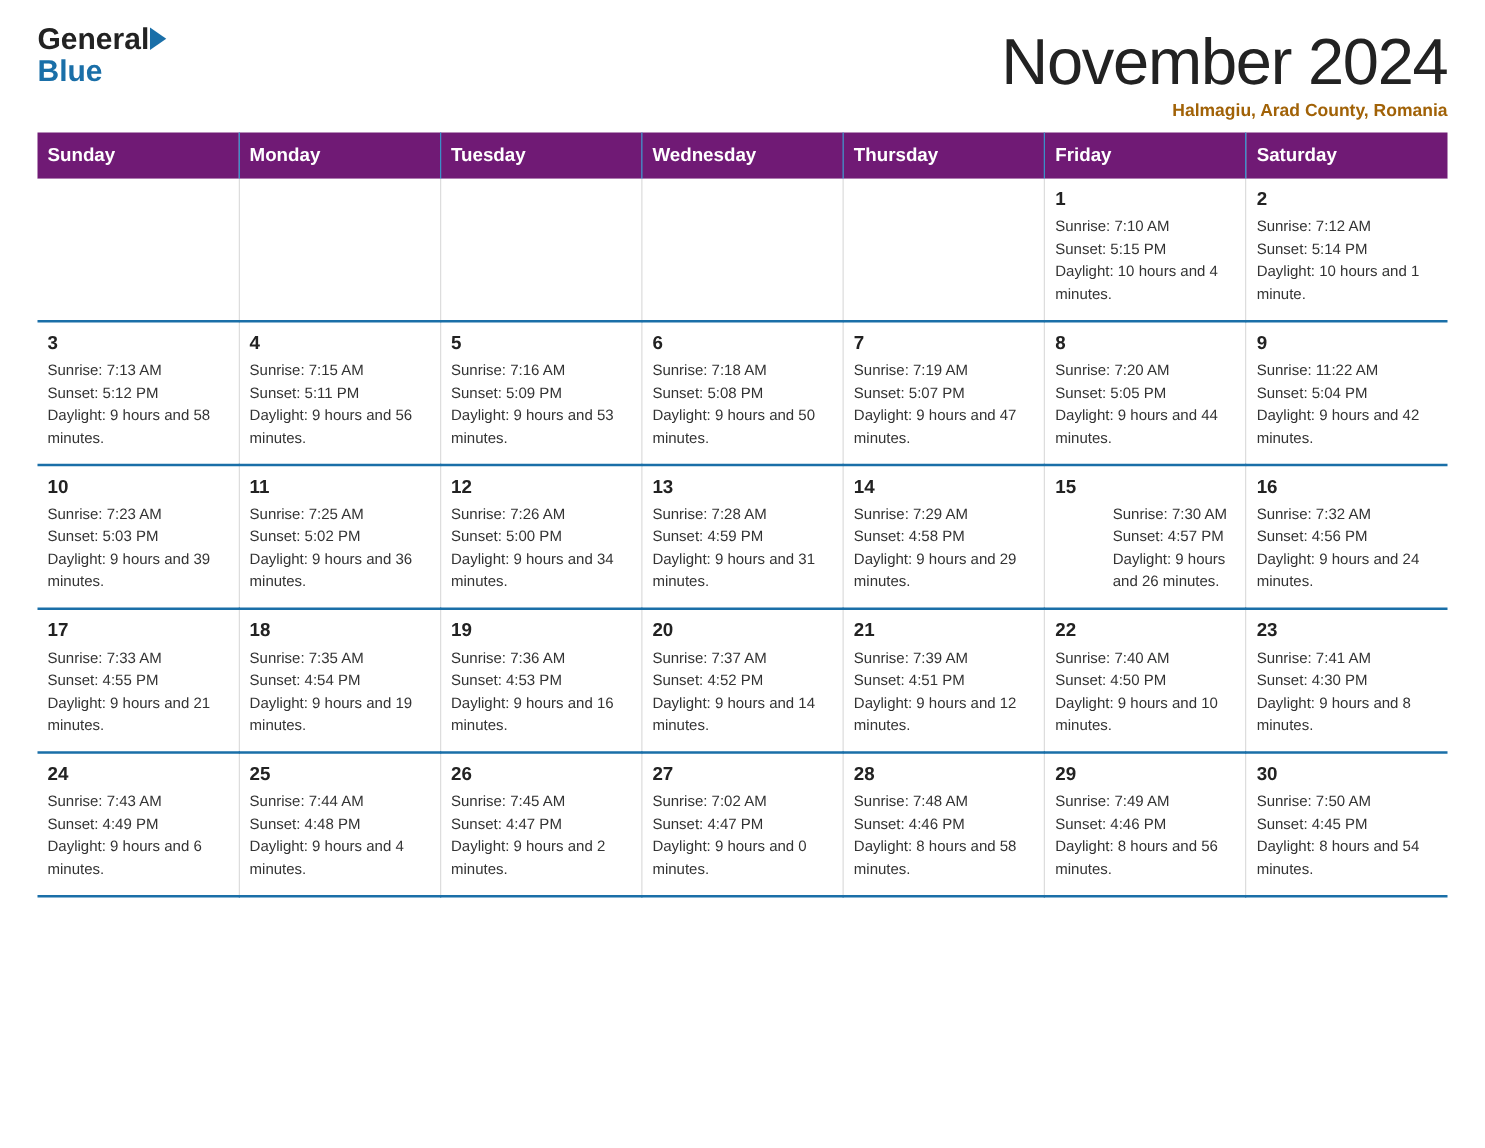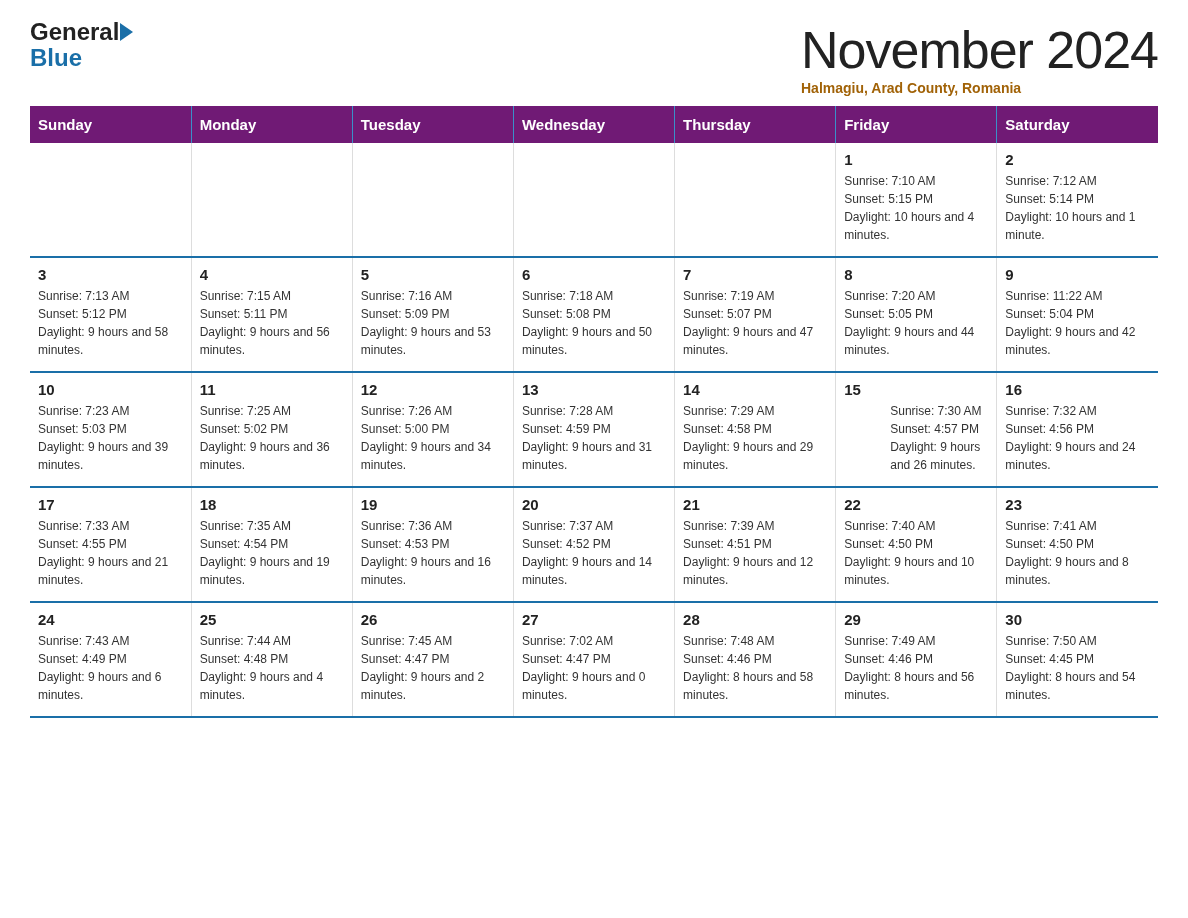--- a/index.html
+++ b/index.html
@@ -14,21 +14,21 @@
       align-items: flex-start;
       justify-content: space-between;
       margin-bottom: 10px;
     }
     .logo-area {
       display: flex;
       flex-direction: column;
       align-items: flex-start;
     }
     .title-area {
-      text-align: left;
+      text-align: right;
     }
     .month-title {
       font-size: 52px;
       font-weight: 300;
       color: #222;
       letter-spacing: -1px;
     }
     .location-title {
       font-size: 14px;
       color: #a16207;
@@ -278,21 +278,21 @@
         </td>
         <td>
           <span class="day-num">22</span>
           <div class="day-info" style="white-space: pre-line;">Sunrise: 7:40 AM
 Sunset: 4:50 PM
 Daylight: 9 hours and 10 minutes.</div>
         </td>
         <td>
           <span class="day-num">23</span>
           <div class="day-info" style="white-space: pre-line;">Sunrise: 7:41 AM
-Sunset: 4:50 PM
+Sunset: 4:30 PM
 Daylight: 9 hours and 8 minutes.</div>
         </td>
       </tr>
       <tr>
         <td>
           <span class="day-num">24</span>
           <div class="day-info" style="white-space: pre-line;">Sunrise: 7:43 AM
 Sunset: 4:49 PM
 Daylight: 9 hours and 6 minutes.</div>
         </td>

